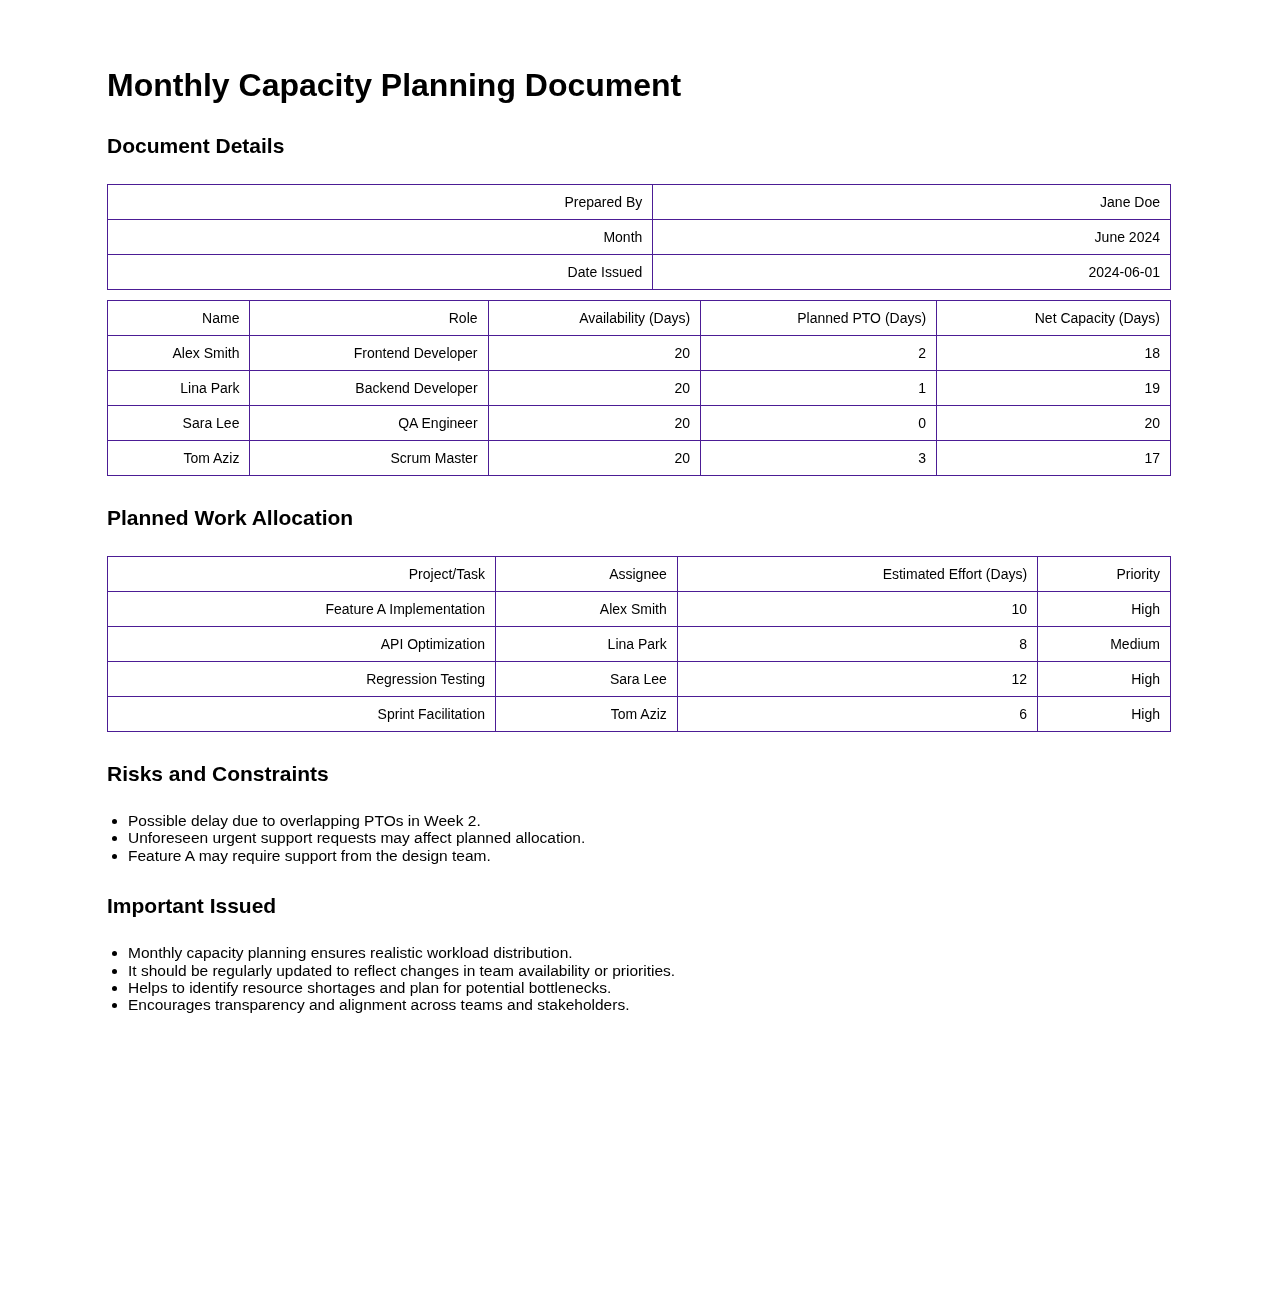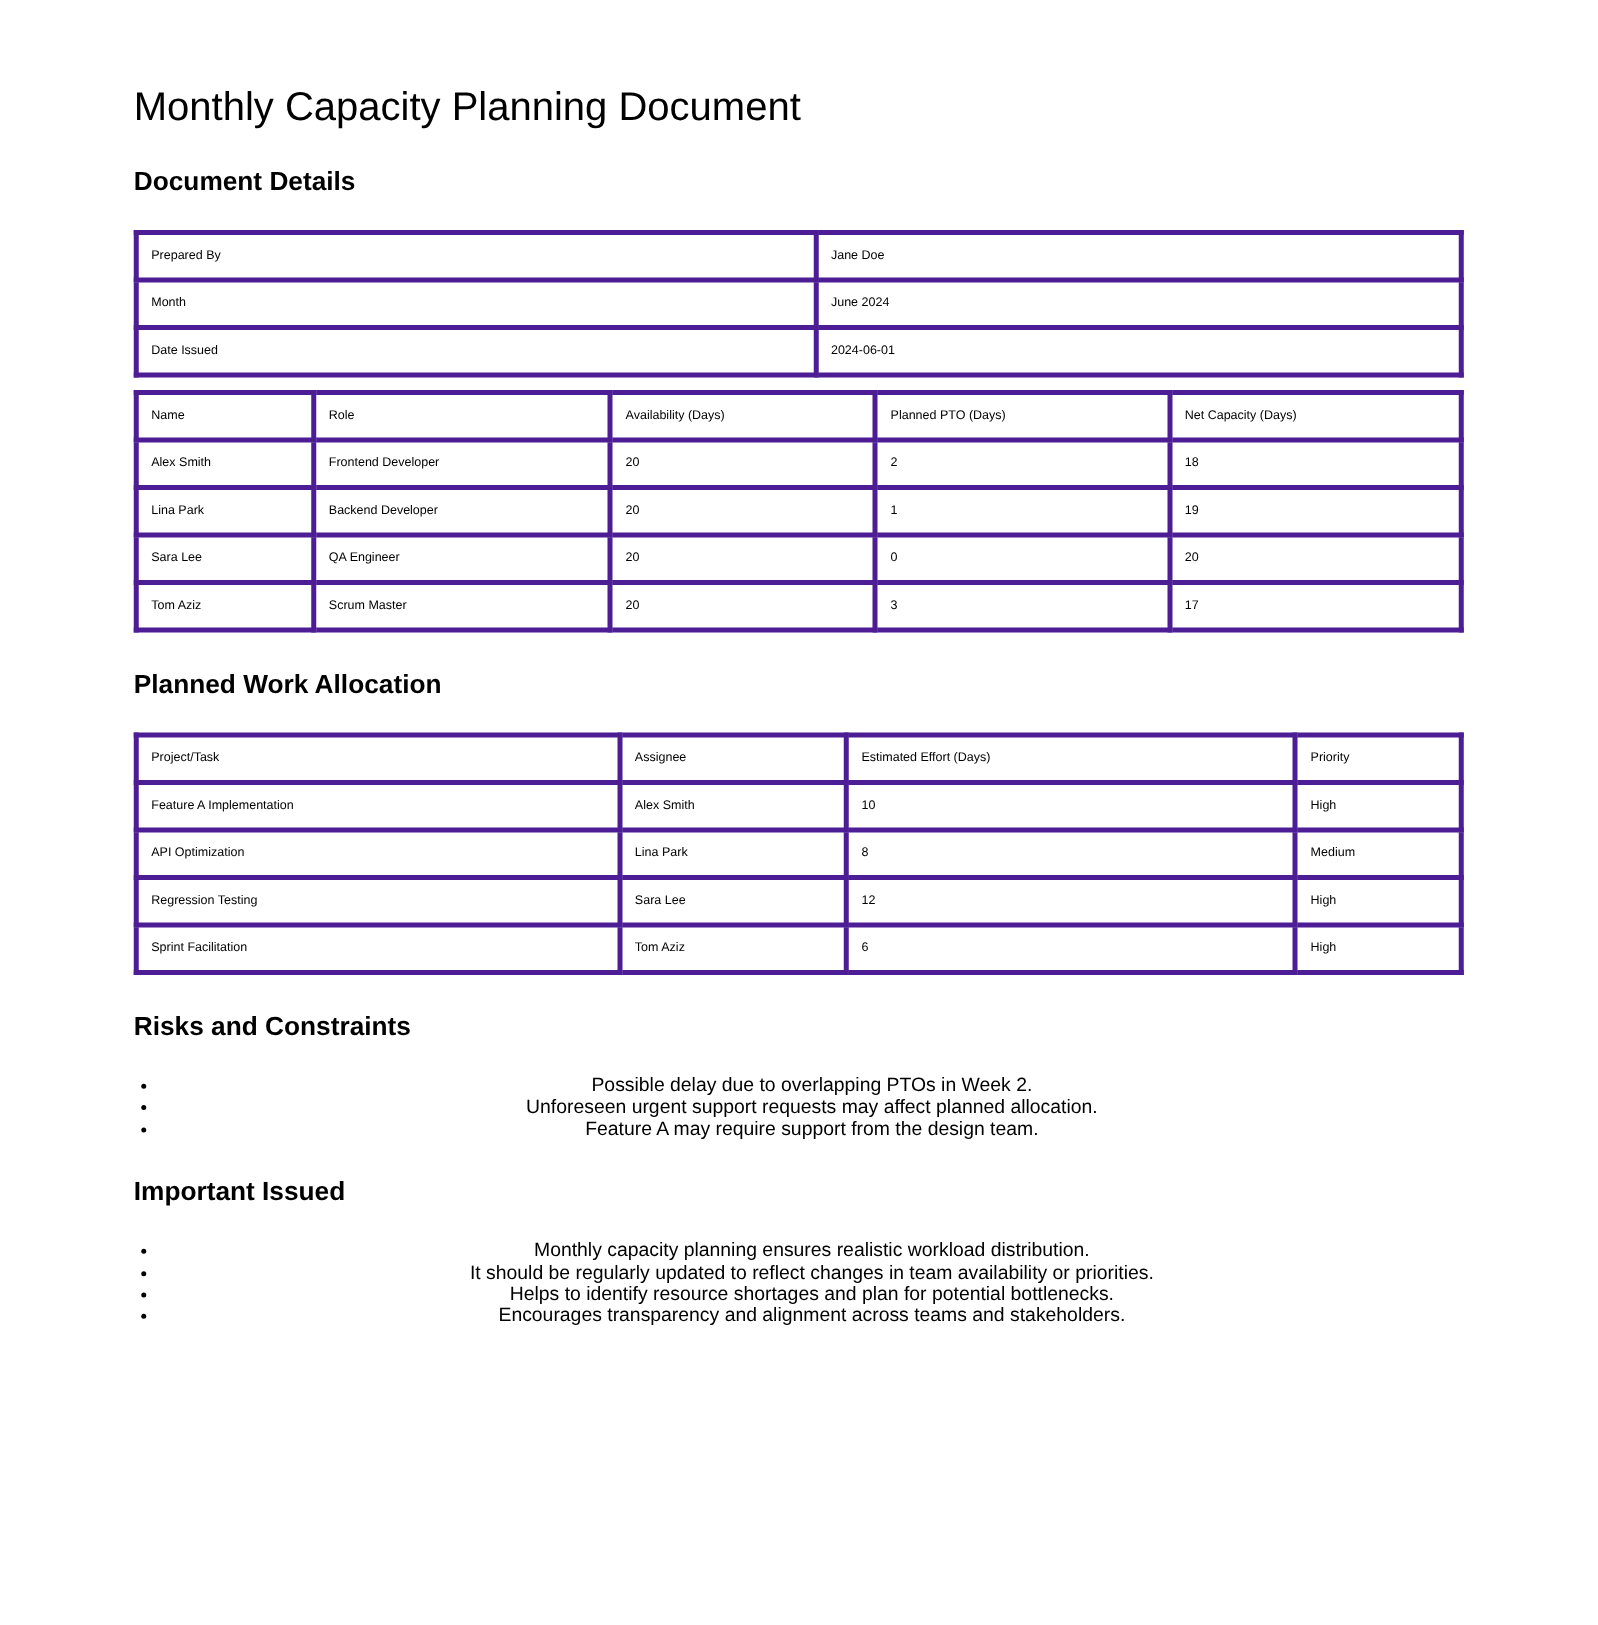--- a/index.html
+++ b/index.html
@@ -11,53 +11,53 @@
     font-family: "Liberation Sans", "DejaVu Sans", sans-serif;
   }
   .page {
     width: 1278px;
     min-height: 1300px;
     padding: 46px 107px 60px 107px;
     background: #ffffff;
   }
   h1 {
     font-size: 32px;
-    font-weight: normal;
+    font-weight: bold;
     margin: 21px 0 8px 0;
     letter-spacing: 0;
   }
   h2 {
     font-size: 21px;
     font-weight: bold;
     margin: 30px 0 26px 0;
   }
   table {
     width: 100%;
     border-collapse: collapse;
     margin: 0 0 10px 0;
     table-layout: fixed;
   }
   th, td {
-    border: 4px solid #4c1d95;
+    border: 1px solid #4c1d95;
     padding: 8px 10px;
-    text-align: left;
+    text-align: right;
     vertical-align: middle;
-    font-size: 10px;
+    font-size: 14px;
     font-weight: normal;
     line-height: 18px;
     overflow: hidden;
     white-space: nowrap;
   }
   ul {
     margin: 20px 0 26px 0;
     padding-left: 21px;
     font-size: 15.5px;
     line-height: 17.4px;
   }
-  li { margin: 0; padding: 0; text-align: center; }
+  li { margin: 0; padding: 0; }
 
   
   table.doc-details col.c0 { width: 51.3%; }
   table.doc-details col.c1 { width: 48.7%; }
   
   table.team col.c0 { width: 13.4%; }
   table.team col.c1 { width: 22.4%; }
   table.team col.c2 { width: 20.0%; }
   table.team col.c3 { width: 22.2%; }
   table.team col.c4 { width: 22.0%; }

